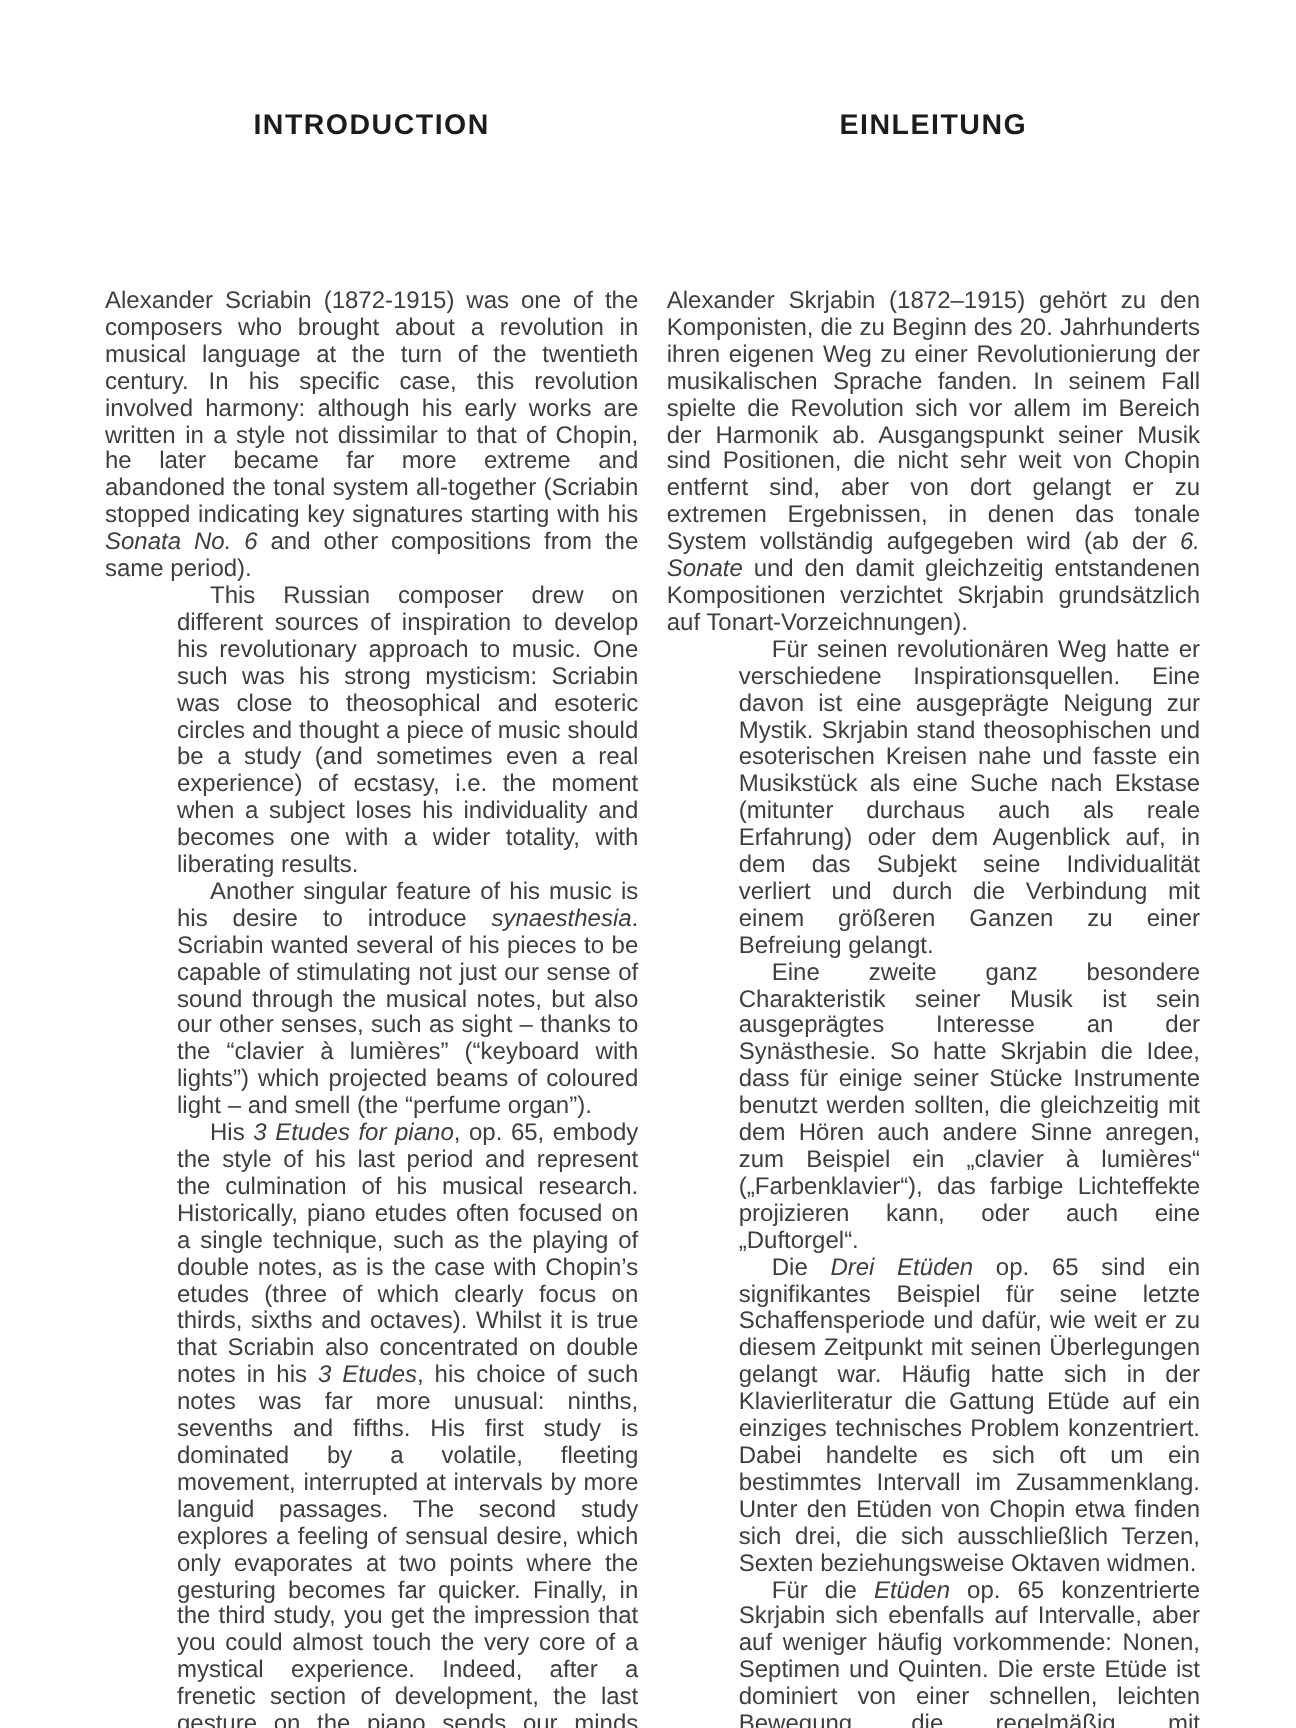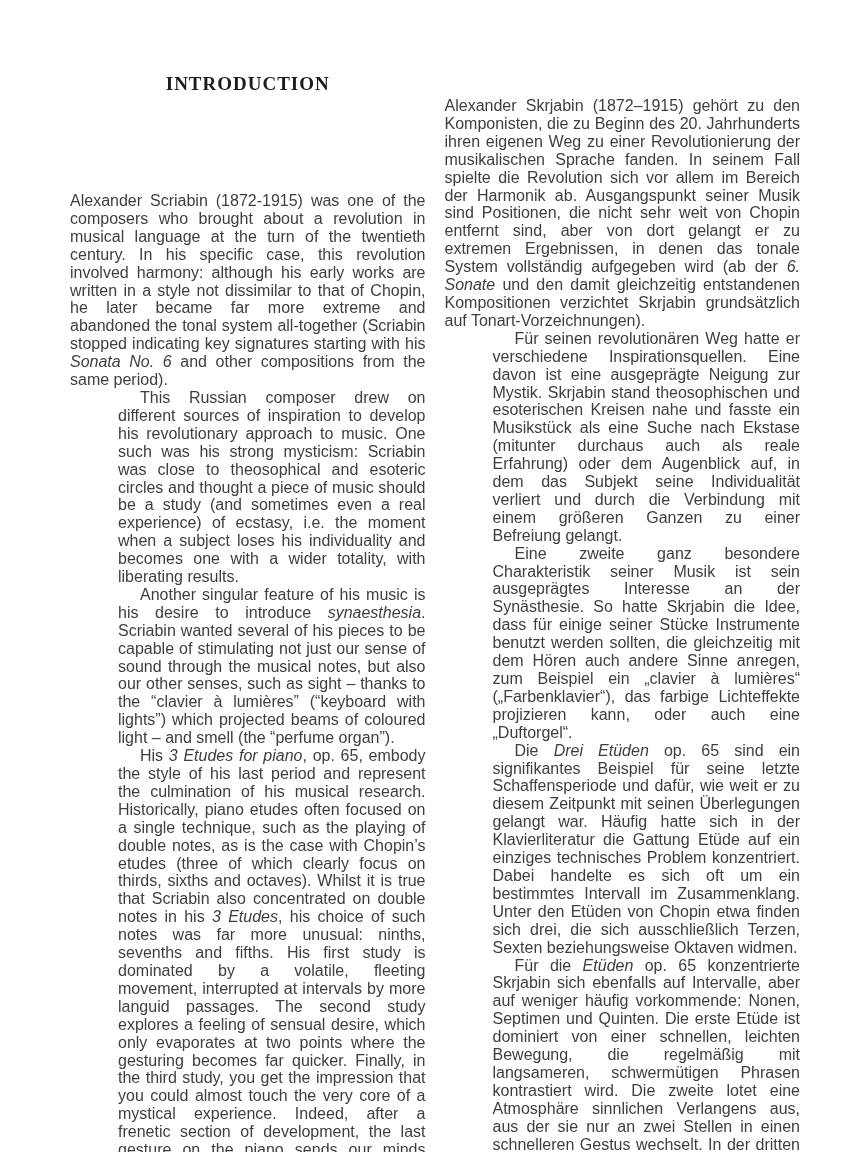--- a/index.html
+++ b/index.html
@@ -29,21 +29,21 @@
     min-width: 0;
   }
   .column-heading {
     margin: 73px 0 0 0;
     text-align: center;
     font-size: 19px;
     line-height: 22px;
     font-weight: 700;
     letter-spacing: 1px;
     color: #1c1c1c;
-    font-family: Liberation Serif, serif;
+    font-family: Liberation Sans, sans-serif;
   }
   .body-text {
     margin-top: 97px;
     font-size: 16px;
     line-height: 17.9px;
   }
   .body-text p {
     margin: 0;
     text-align: justify;
     hyphens: auto;
@@ -77,20 +77,21 @@
         <p><span>Another singular feature of his music is his desire to introduce </span><i>synaesthesia</i><span>. Scriabin wanted several of his pieces to be capable of stimulating not just our sense of sound through the musical notes, but also our other senses, such as sight – thanks to the “clavier à lumières” (“keyboard with lights”) which projected beams of coloured light – and smell (the “perfume organ”).</span></p>
         <p><span>His </span><i>3 Etudes for piano</i><span>, op. 65, embody the style of his last period and represent the culmination of his musical research. Historically, piano etudes often focused on a single technique, such as the playing of double notes, as is the case with Chopin’s etudes (three of which clearly focus on thirds, sixths and octaves). Whilst it is true that Scriabin also concentrated on double notes in his </span><i>3 Etudes</i><span>, his choice of such notes was far more unusual: ninths, sevenths and fifths. His first study is dominated by a volatile, fleeting movement, interrupted at intervals by more languid passages. The second study explores a feeling of sensual desire, which only evaporates at two points where the gesturing becomes far quicker. Finally, in the third study, you get the impression that you could almost touch the very core of a mystical experience. Indeed, after a frenetic section of development, the last gesture on the piano sends our minds upward, as the music seems to burn in a flame of ecstasy.</span></p>
       </div>
       <div class="signature">
         <p>Alfonso Alberti</p>
         <p>(translation by Katy Birgit)</p>
       </div>
     </div>
 
     <div class="column" lang="de">
+      <h1 class="column-heading">EINLEITUNG</h1>
       <div class="body-text">
         <p><span>Alexander Skrjabin (1872–1915) gehört zu den Komponisten, die zu Beginn des 20. Jahrhunderts ihren eigenen Weg zu einer Revolutionierung der musikalischen Sprache fanden. In seinem Fall spielte die Revolution sich vor allem im Bereich der Harmonik ab. Ausgangspunkt seiner Musik sind Positionen, die nicht sehr weit von Chopin entfernt sind, aber von dort gelangt er zu extremen Ergebnissen, in denen das tonale System vollständig aufgegeben wird (ab der </span><i>6. Sonate</i><span> und den damit gleichzeitig entstandenen Kompositionen verzichtet Skrjabin grundsätzlich auf Tonart-Vorzeichnungen).</span></p>
         <p><span>Für seinen revolutionären Weg hatte er verschiedene Inspirationsquellen. Eine davon ist eine ausgeprägte Neigung zur Mystik. Skrjabin stand theosophischen und esoterischen Kreisen nahe und fasste ein Musikstück als eine Suche nach Ekstase (mitunter durchaus auch als reale Erfahrung) oder dem Augenblick auf, in dem das Subjekt seine Individualität verliert und durch die Verbindung mit einem größeren Ganzen zu einer Befreiung gelangt.</span></p>
         <p><span>Eine zweite ganz besondere Charakteristik seiner Musik ist sein ausgeprägtes Interesse an der Synästhesie. So hatte Skrjabin die Idee, dass für einige seiner Stücke Instrumente benutzt werden sollten, die gleichzeitig mit dem Hören auch andere Sinne anregen, zum Beispiel ein „clavier à lumières“ („Farbenklavier“), das farbige Lichteffekte projizieren kann, oder auch eine „Duftorgel“.</span></p>
         <p><span>Die </span><i>Drei Etüden</i><span> op. 65 sind ein signifikantes Beispiel für seine letzte Schaffensperiode und dafür, wie weit er zu diesem Zeitpunkt mit seinen Überlegungen gelangt war. Häufig hatte sich in der Klavierliteratur die Gattung Etüde auf ein einziges technisches Problem konzentriert. Dabei handelte es sich oft um ein bestimmtes Intervall im Zusammenklang. Unter den Etüden von Chopin etwa finden sich drei, die sich ausschließlich Terzen, Sexten beziehungsweise Oktaven widmen.</span></p>
         <p><span>Für die </span><i>Etüden</i><span> op. 65 konzentrierte Skrjabin sich ebenfalls auf Intervalle, aber auf weniger häufig vorkommende: Nonen, Septimen und Quinten. Die erste Etüde ist dominiert von einer schnellen, leichten Bewegung, die regelmäßig mit langsameren, schwermütigen Phrasen kontrastiert wird. Die zweite lotet eine Atmosphäre sinnlichen Verlangens aus, aus der sie nur an zwei Stellen in einen schnelleren Gestus wechselt. In der dritten Etüde schließlich scheint es möglich, sozusagen in die Mitte der mystischen Erfahrung zu gelangen. Nach einer heftigen Entwicklung führt der Gestus energisch aufwärts und entzündet in der Musik gleichsam die Flamme, mit der die Ekstase erreicht wird.</span></p>
       </div>
       <div class="signature">
         <p>Alfonso Alberti</p>
         <p>(Übersetzung Birgit Gotzes)</p>

